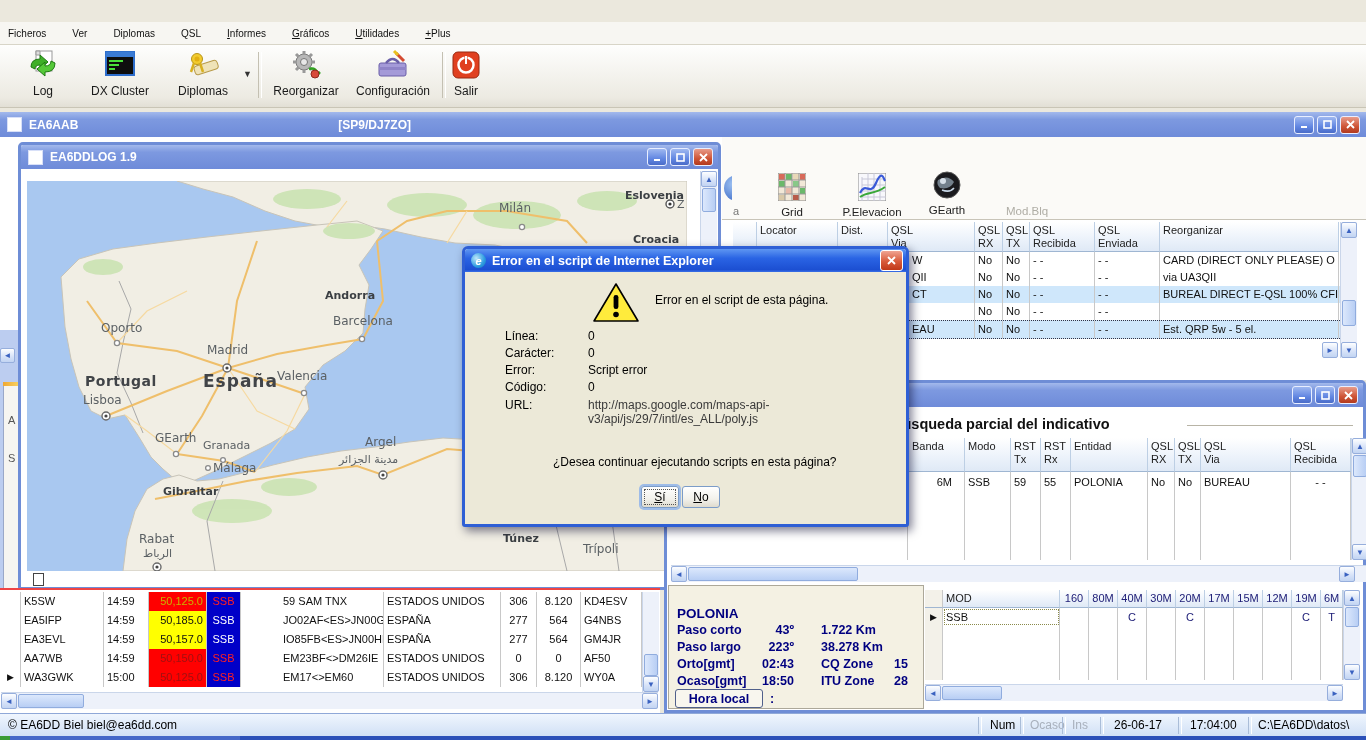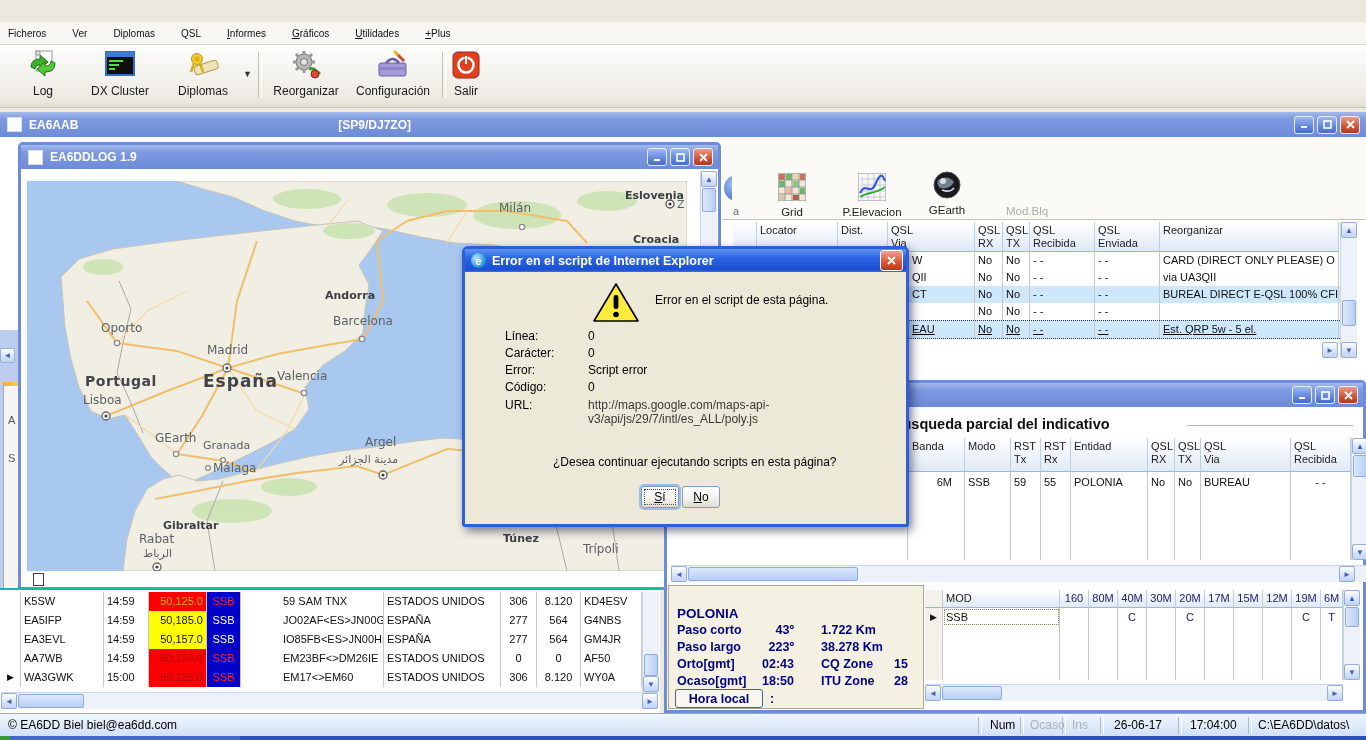--- a/index.html
+++ b/index.html
@@ -47,21 +47,21 @@
       font-size:11px;line-height:13px;padding:2px 3px;overflow:hidden;flex:none;}
   .trow{display:flex;align-items:stretch;background:#fff;}
   .cell{box-sizing:border-box;border-right:1px solid #C8C8C8;padding:1px 3px;overflow:hidden;
         white-space:nowrap;font-size:11px;color:#101010;flex:none;}
   
   .rt .trow{height:17px;line-height:14px;}
   .c-c0{width:24px;} .c-loc{width:81px;} .c-dist{width:50px;}
   .c-via{width:87px;padding-left:24px;} .c-rx{width:28px;} .c-tx{width:27px;}
   .c-rec{width:65px;color:#222;} .c-env{width:65px;color:#222;} .c-com{width:179px;}
   .rt .hl{background:#CFE7FB;}
-  .rt .focus{border-top:1px dotted #334;border-bottom:1px dotted #334;text-decoration:underline;}
+  .rt .focus{border-top:1px dotted #334;border-bottom:1px dotted #334;}
   
   .bt .trow{height:22px;line-height:19px;}
   .b-c0{width:237px;} .b-banda{width:57px;text-align:right;padding-right:12px;} .b-modo{width:46px;}
   .b-rsttx{width:30px;} .b-rstrx{width:30px;} .b-ent{width:77px;} .b-qrx{width:27px;}
   .b-qtx{width:26px;} .b-qvia{width:90px;} .b-qrec{width:60px;text-align:center;color:#222;}
   
   .ct .trow{height:19px;line-height:17px;}
   .k-sel{width:20px;text-align:center;font-size:9px;padding:1px 0;}
   .k-call{width:83px;} .k-time{width:45px;} .k-freq{width:58px;text-align:right;}
   .k-mode{width:34px;text-align:center;} .k-grid{width:143px;padding-left:42px;} .k-country{width:117px;}
@@ -493,21 +493,21 @@
           <span class="map-label city13" style="left: 180px; top: 162px;">Madrid</span>
           <span class="map-label city13" style="left: 306px; top: 133px;">Barcelona</span>
           <span class="map-label cbold" style="left: 298px; top: 108px;">Andorra</span>
           <span class="map-label city13" style="left: 250px; top: 188px;">Valencia</span>
           <span class="map-label country14" style="left: 58px; top: 192px;">Portugal</span>
           <span class="map-label country17" style="left: 176px; top: 190px;">España</span>
           <span class="map-label city13" style="left: 56px; top: 212px;">Lisboa</span>
           <span class="map-label city13" style="left: 128px; top: 250px;">GEarth</span>
           <span class="map-label city" style="left: 176px; top: 258px;">Granada</span>
           <span class="map-label city13" style="left: 186px; top: 280px;">Málaga</span>
-          <span class="map-label cbold" style="left: 136px; top: 304px; margin-top: 34px;">Gibraltar</span>
+          <span class="map-label cbold" style="left: 136px; top: 304px;">Gibraltar</span>
           <span class="map-label city13" style="left: 338px; top: 254px;">Argel</span>
           <span class="map-label city" style="left: 312px; top: 272px;">مدينة الجزائر</span>
           <span class="map-label city13" style="left: 112px; top: 351px;">Rabat</span>
           <span class="map-label city" style="left: 116px; top: 366px;">الرباط</span>
           <span class="map-label cbold" style="left: 476px; top: 351px;">Túnez</span>
           <span class="map-label city13" style="left: 556px; top: 361px;">Trípoli</span>
         </div>
     </div>
 
     <div class="vsb" style="left:679px;top:26px;height:416px;">
@@ -766,21 +766,21 @@
           <span>◄</span>
         </span>
       <span class="sbt h" style="left:17px;top:1px;width:60px;height:14px;"></span>
       <span class="sbb" style="left:402px;top:0;">
           <span>►</span>
         </span>
     </div>
 
   </div>
 
-  <div class="abs" style="left:0;top:588px;width:660px;height:125px;background:#fff;border-top:2px solid #14b8a6;z-index:12;box-sizing:border-box;">
+  <div class="abs" style="left:0;top:588px;width:660px;height:125px;background:#fff;border-top:2px solid #ef4444;z-index:12;box-sizing:border-box;">
     <div class="ct" style="position:absolute;left:1px;top:2px;width:641px;">
       <div>
           <div class="trow ">
             <div class="cell k-sel"></div>
             <div class="cell k-call">K5SW</div>
             <div class="cell k-time">14:59</div>
             <div class="cell k-freq f-red t-olive">50,125.0</div>
             <div class="cell k-mode m-red">SSB</div>
             <div class="cell k-grid">59 SAM TNX</div>
             <div class="cell k-country">ESTADOS UNIDOS</div>

